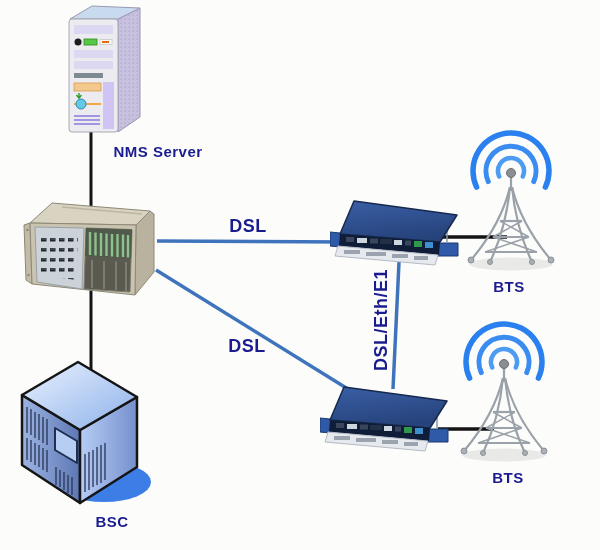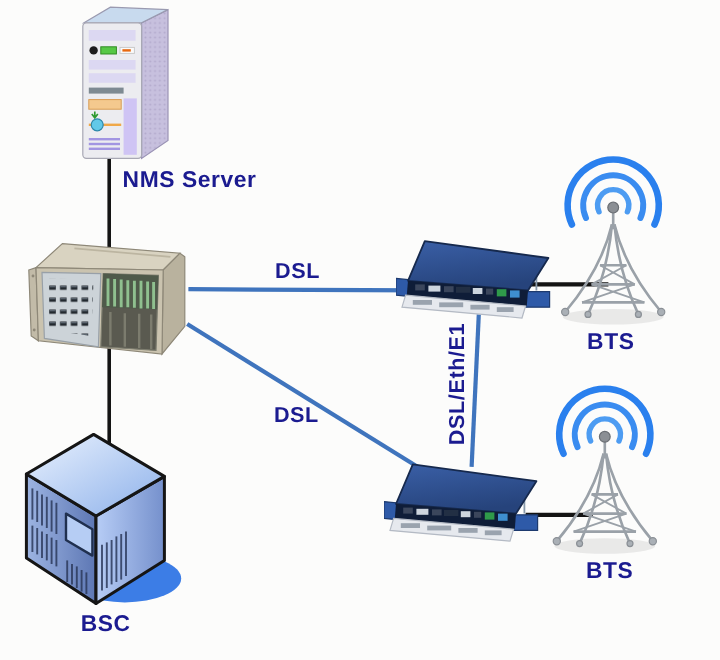--- a/index.html
+++ b/index.html
@@ -3,21 +3,21 @@
 <meta charset="utf-8">
 <style>
   html,body{margin:0;padding:0;}
   .stage{
     position:relative;width:600px;height:550px;
     background:#fcfcfb;overflow:hidden;
     font-family:"Liberation Sans",sans-serif;
   }
   .icon{position:absolute;}
   .label{
-    position:absolute;color:#1b1b90;font-weight:bold;font-size:19px;
+    position:absolute;color:#1b1b90;font-weight:bold;font-size:15px;
     white-space:nowrap;transform:translate(-50%,-50%);letter-spacing:.5px;
   }
   .label.small{font-size:18px;}
   .label.vert{transform:translate(-50%,-50%) rotate(-90deg);}
   svg{display:block;}
 </style>
 </head>
 <body>
 
 <div class="stage">
@@ -273,15 +273,15 @@
       </g>
     </svg>
   </div>
 
   <div class="label" style="left:158px;top:151px;">NMS Server</div>
   <div class="label small" style="left:248px;top:226px;">DSL</div>
   <div class="label small" style="left:247px;top:346px;">DSL</div>
   <div class="label small vert" style="left:381px;top:320px;">DSL/Eth/E1</div>
   <div class="label" style="left:509px;top:286px;">BTS</div>
   <div class="label" style="left:508px;top:477px;">BTS</div>
-  <div class="label" style="left:88px;top:521px;">BSC</div>
+  <div class="label" style="left:112px;top:521px;">BSC</div>
 
 </div>
 
 </body></html>

